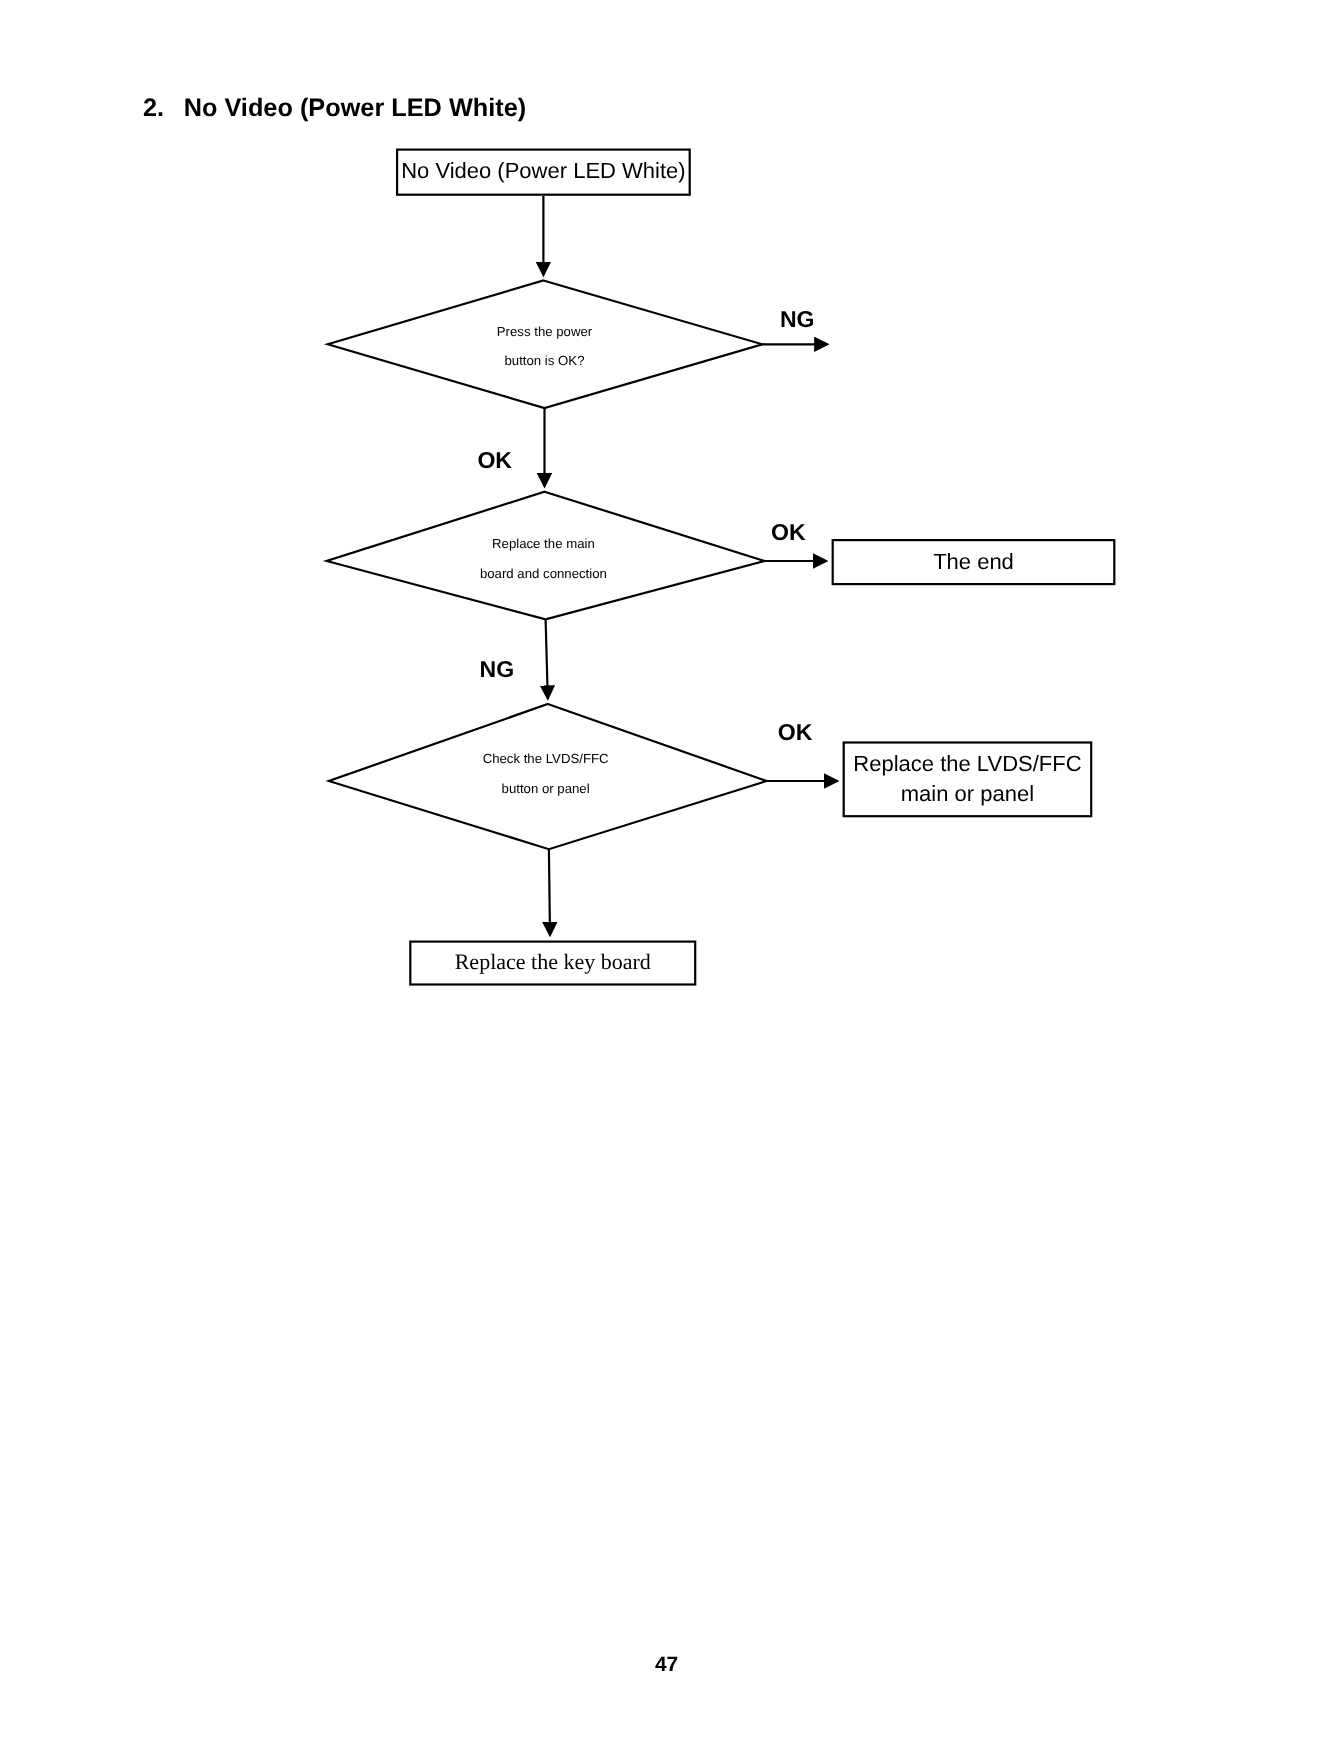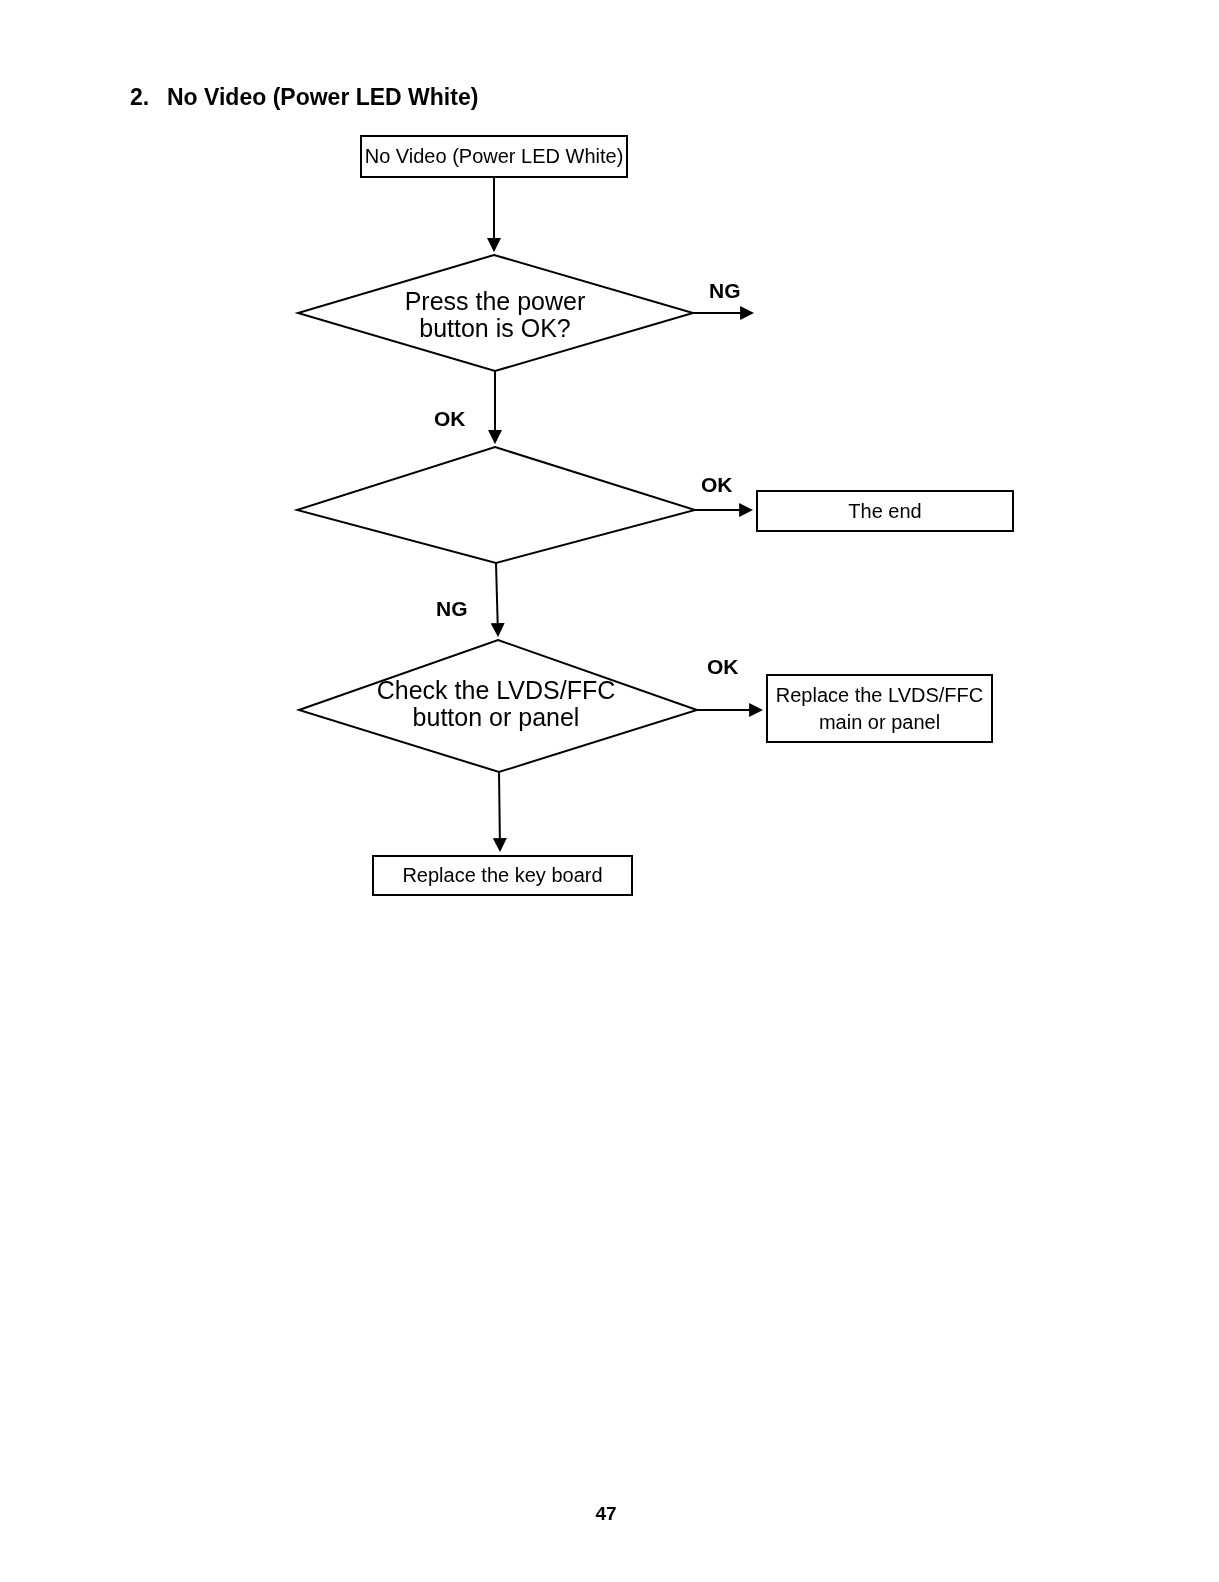--- a/index.html
+++ b/index.html
@@ -44,26 +44,26 @@
     justify-content: center;
     text-align: center;
     font-size: 20px;
     line-height: 27px;
     white-space: pre-line;
   }
   .box-start    { left: 360px; top: 135px; width: 268px; height: 43px; }
   .box-mainboard{ left: 757px; top: 292px; width: 227px; height: 44px; }
   .box-end      { left: 756px; top: 490px; width: 258px; height: 42px; }
   .box-lvds     { left: 766px; top: 674px; width: 227px; height: 69px; }
-  .box-keyboard { left: 372px; top: 855px; width: 261px; height: 41px; }
+  .box-keyboard { left: 372px; top: 855px; width: 261px; height: 41px; font-family: Liberation Serif, serif; }
   .diamond-text {
     position: absolute;
     width: 300px;
     text-align: center;
-    font-size: 25px;
+    font-size: 12px;
     line-height: 27px;
     white-space: pre-line;
   }
   .d1-text { left: 345px; top: 288px; }
   .d2-text { left: 344px; top: 481px; }
   .d3-text { left: 346px; top: 677px; }
   .edge-label {
     position: absolute;
     font-size: 21px;
     font-weight: bold;
@@ -111,20 +111,22 @@
       <polygon points="498,640 697,710 499,772 299,710" fill="#ffffff"></polygon>
       <line x1="697" y1="710" x2="761" y2="710" marker-end="url(#ah)"></line>
       <line x1="499" y1="772" x2="500" y2="850" marker-end="url(#ah)"></line>
     </g>
   </svg>
 
   <div class="node-box box-start">No Video (Power LED White)</div>
 
   <div class="diamond-text d1-text">Press the power
 button is OK?</div>
+  <div class="diamond-text d2-text">Replace the main
+board and connection</div>
   <div class="diamond-text d3-text">Check the LVDS/FFC
 button or panel</div>
 
   <div class="node-box box-end">The end</div>
   <div class="node-box box-lvds">Replace the LVDS/FFC
 main or panel</div>
   <div class="node-box box-keyboard">Replace the key board</div>
 
   <span class="edge-label lbl-ng1">NG</span>
   <span class="edge-label lbl-ok1">OK</span>

